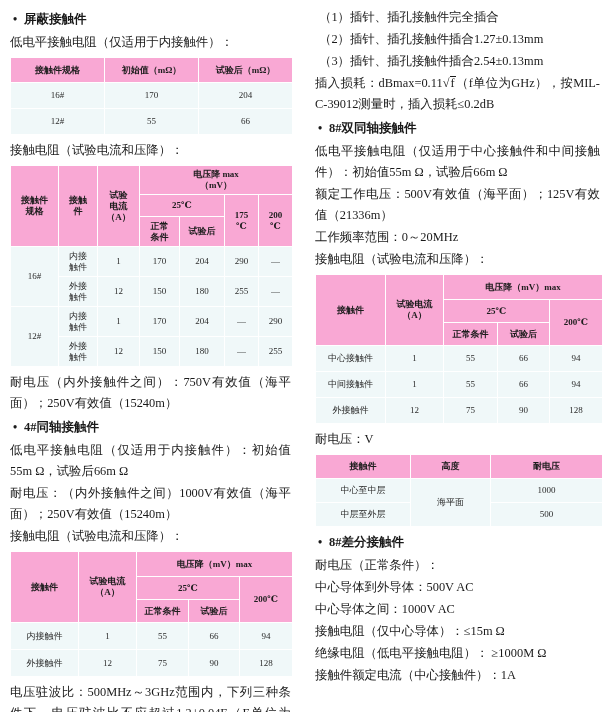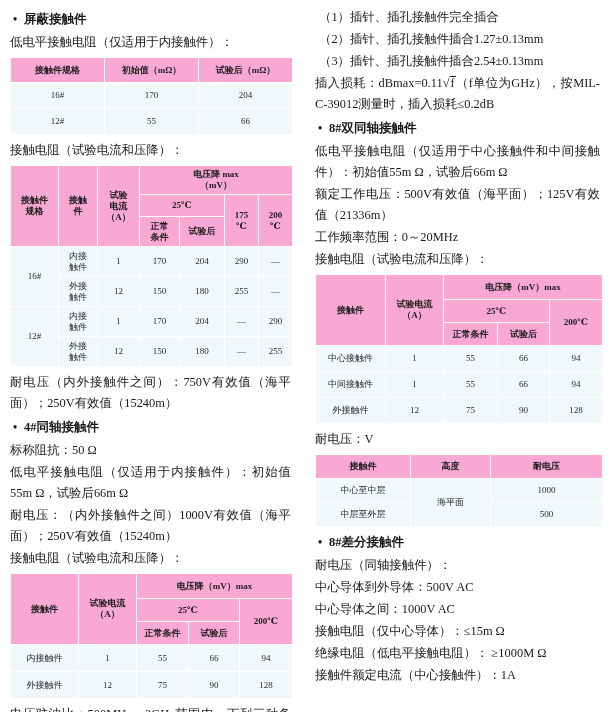--- a/index.html
+++ b/index.html
@@ -223,21 +223,20 @@
       </tbody>
     </table>
 
     <p class="para">耐电压（内外接触件之间）：750V有效值（海平面）；250V有效值（15240m）</p>
 
     <div class="bullet-head">
       <span class="dot">•</span>
       <span>4#同轴接触件</span>
     </div>
 
-    <p class="para">标称阻抗：50 Ω</p>
     <p class="para">低电平接触电阻（仅适用于内接触件）：初始值55m Ω，试验后66m Ω</p>
     <p class="para">耐电压：（内外接触件之间）1000V有效值（海平面）；250V有效值（15240m）</p>
     <p class="para">接触电阻（试验电流和压降）：</p>
 
     <table class="t" style="width:282px;">
       <colgroup>
           <col style="width:68px">
           <col style="width:58px">
           <col style="width:52px">
           <col style="width:51px">
@@ -373,21 +372,21 @@
           <td>500</td>
         </tr>
       </tbody>
     </table>
 
     <div class="bullet-head">
       <span class="dot">•</span>
       <span>8#差分接触件</span>
     </div>
 
-    <p class="para">耐电压（同轴接触件）：</p>
+    <p class="para">耐电压（正常条件）：</p>
     <p class="para">中心导体到外导体：500V AC</p>
     <p class="para">中心导体之间：1000V AC</p>
     <p class="para">接触电阻（仅中心导体）：≤15m Ω</p>
     <p class="para">绝缘电阻（低电平接触电阻）： ≥1000M Ω</p>
     <p class="para">接触件额定电流（中心接触件）：1A</p>
   </div>
 
 </div>
 
 </body></html>

